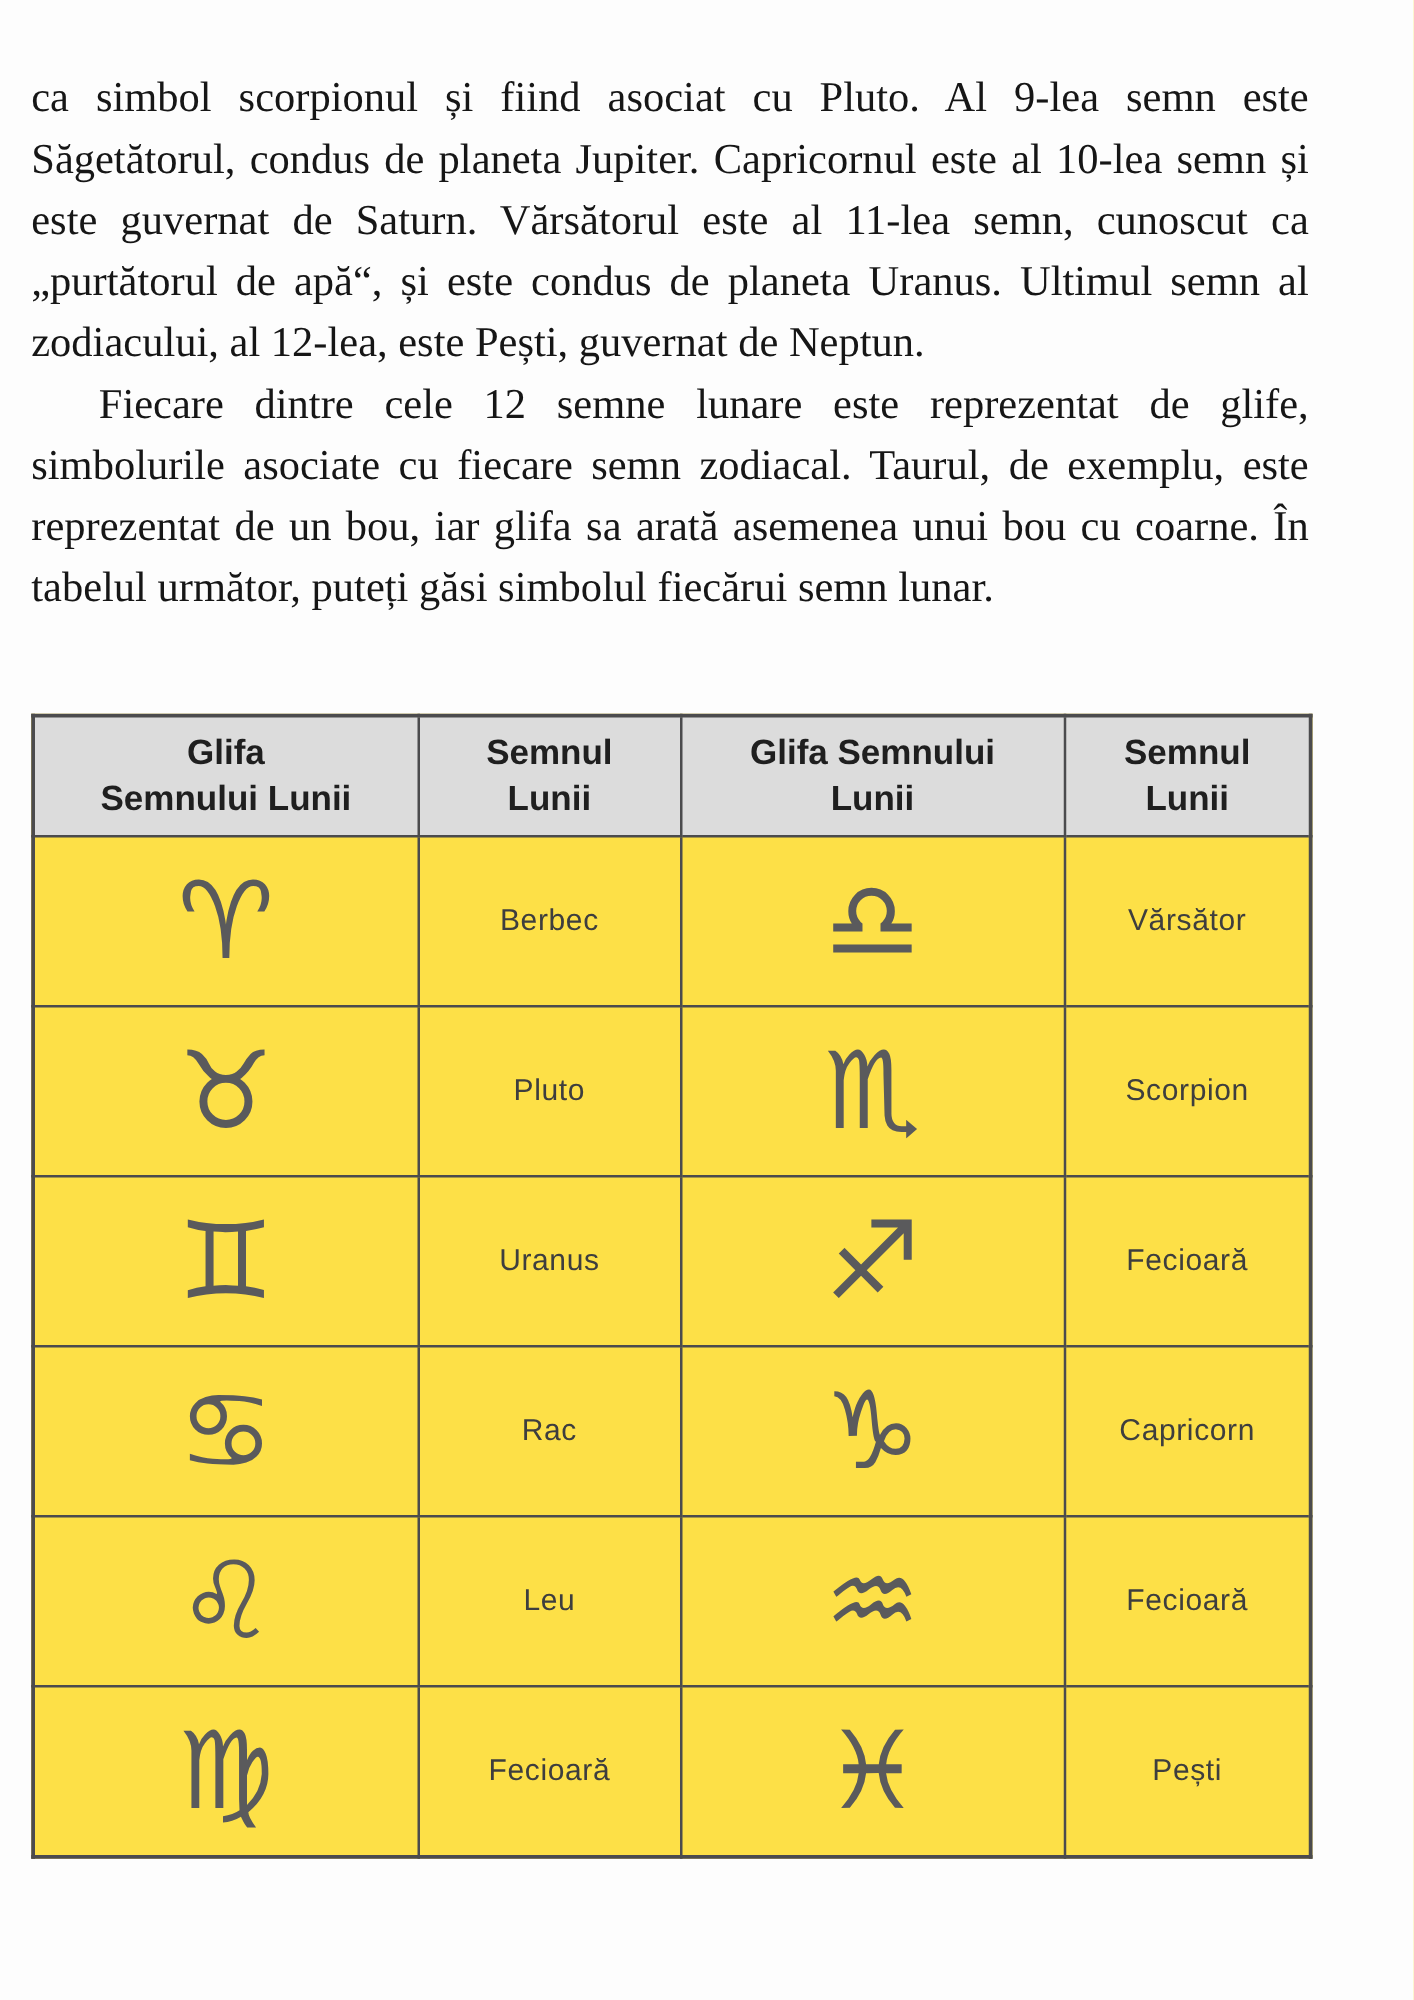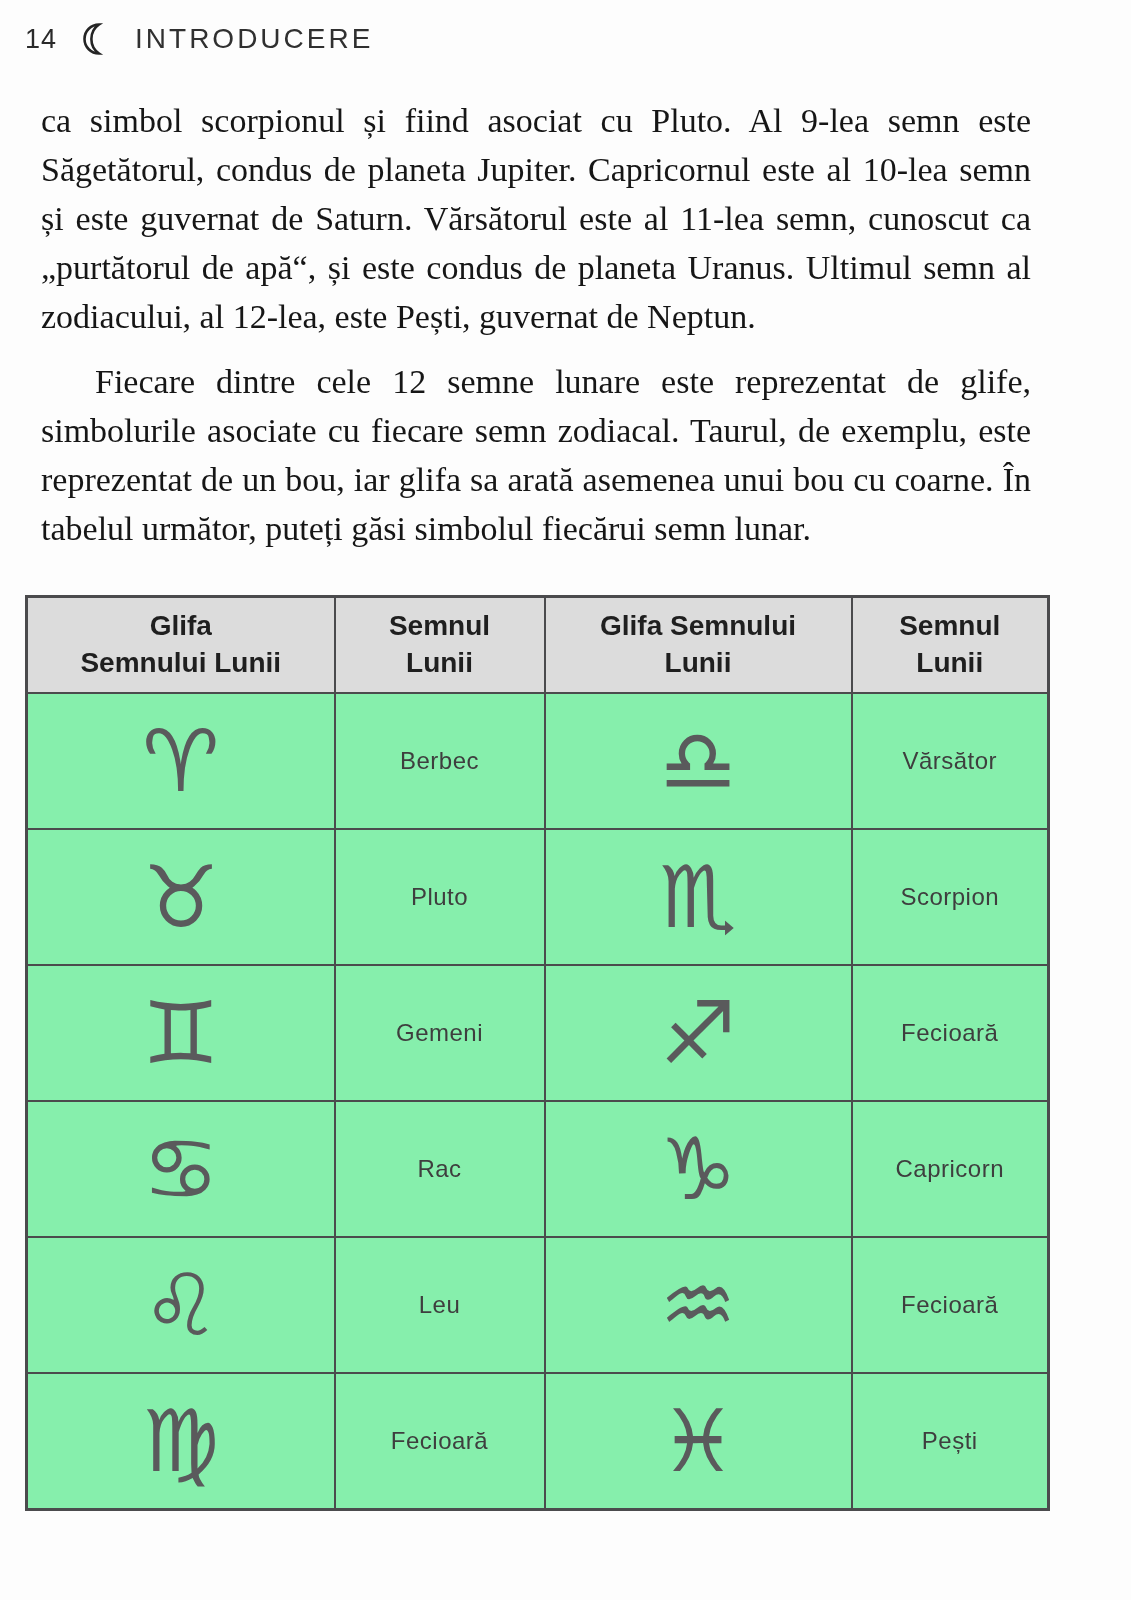--- a/index.html
+++ b/index.html
@@ -39,29 +39,29 @@
   }
   
   .body-text {
     width: 1022px;
     margin-top: 36px;
     font-size: 34px;
     line-height: 49px;
     text-align: justify;
     color: #161616;
   }
-  .body-text p { margin: 16px; }
+  .body-text p { margin: 0; }
   .body-text p.indented { text-indent: 54px; }
   
   table.zodiac-table {
-    margin-top: 42px;
+    margin-top: 76px;
     border-collapse: collapse;
     width: 1022px;
     table-layout: fixed;
-    background: #86efac;
+    background: #fde047;
   }
   .zodiac-table, .zodiac-table th, .zodiac-table td {
     border: 2px solid #4b4b4d;
   }
   table.zodiac-table { border-width: 3px; }
   .zodiac-table th {
     background: #dcdcdc;
     font-family: "Liberation Sans", sans-serif;
     font-size: 28px;
     font-weight: 600;
@@ -92,27 +92,20 @@
     font-weight: 300;
     letter-spacing: 0.5px;
     color: #3e3e3e;
   }
 </style>
 </head>
 <body>
 
 <div class="page">
 
-  <div class="running-head">
-    <span class="page-number">14</span>
-    <svg class="moon-icon" viewBox="0 0 34 36" aria-hidden="true">
-      <path d="M 20 3.5 A 14.1 14.1 0 1 0 20 32.5 A 17.6 17.6 0 0 1 20 3.5 Z" fill="none" stroke="#242424" stroke-width="2.6" stroke-linejoin="miter"></path>
-    </svg>
-    <span class="running-title">INTRODUCERE</span>
-  </div>
 
   <div class="body-text">
     <p>ca simbol scorpionul și fiind asociat cu Pluto. Al 9-lea semn este Săgetătorul, condus de planeta Jupiter. Capricornul este al 10-lea semn și este guvernat de Saturn. Vărsătorul este al 11-lea semn, cunoscut ca „purtătorul de apă“, și este condus de planeta Uranus. Ultimul semn al zodiacului, al 12-lea, este Pești, guvernat de Neptun.</p>
     <p class="indented">Fiecare dintre cele 12 semne lunare este reprezentat de glife, simbolurile asociate cu fiecare semn zodiacal. Taurul, de exemplu, este reprezentat de un bou, iar glifa sa arată asemenea unui bou cu coarne. În tabelul următor, puteți găsi simbolul fiecărui semn lunar.</p>
   </div>
 
   <table class="zodiac-table">
     <colgroup>
       <col style="width:308px">
         <col style="width:210px">
@@ -139,21 +132,21 @@
         <td class="sign-cell">Vărsător</td>
       </tr>
       <tr>
         <td class="glyph-cell">♉</td>
         <td class="sign-cell">Pluto</td>
         <td class="glyph-cell">♏</td>
         <td class="sign-cell">Scorpion</td>
       </tr>
       <tr>
         <td class="glyph-cell">♊</td>
-        <td class="sign-cell">Gemeni</td>
+        <td class="sign-cell">Uranus</td>
         <td class="glyph-cell">♐</td>
         <td class="sign-cell">Fecioară</td>
       </tr>
       <tr>
         <td class="glyph-cell">♋</td>
         <td class="sign-cell">Rac</td>
         <td class="glyph-cell">♑</td>
         <td class="sign-cell">Capricorn</td>
       </tr>
       <tr>

